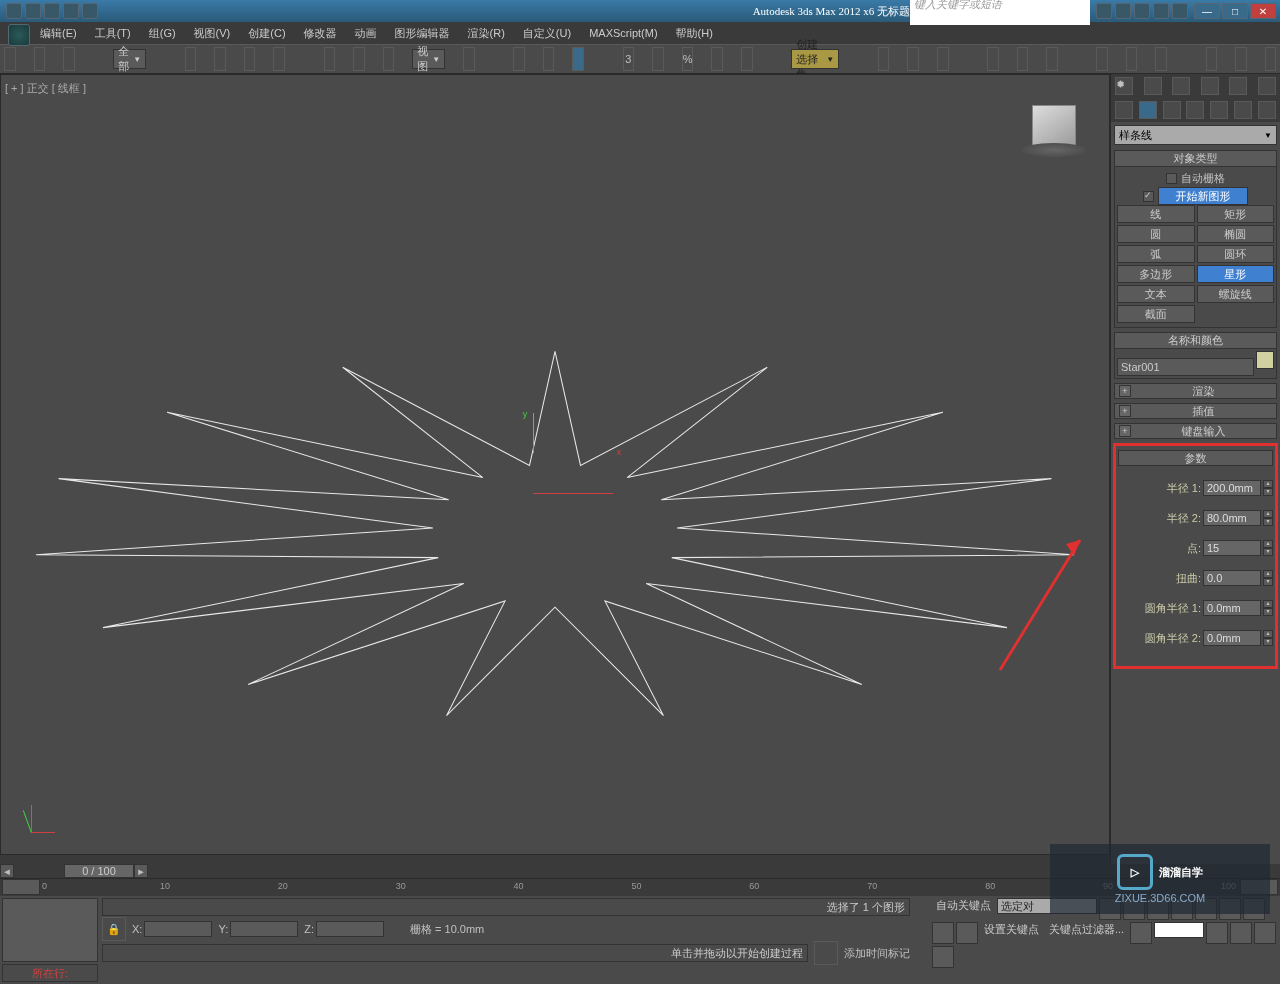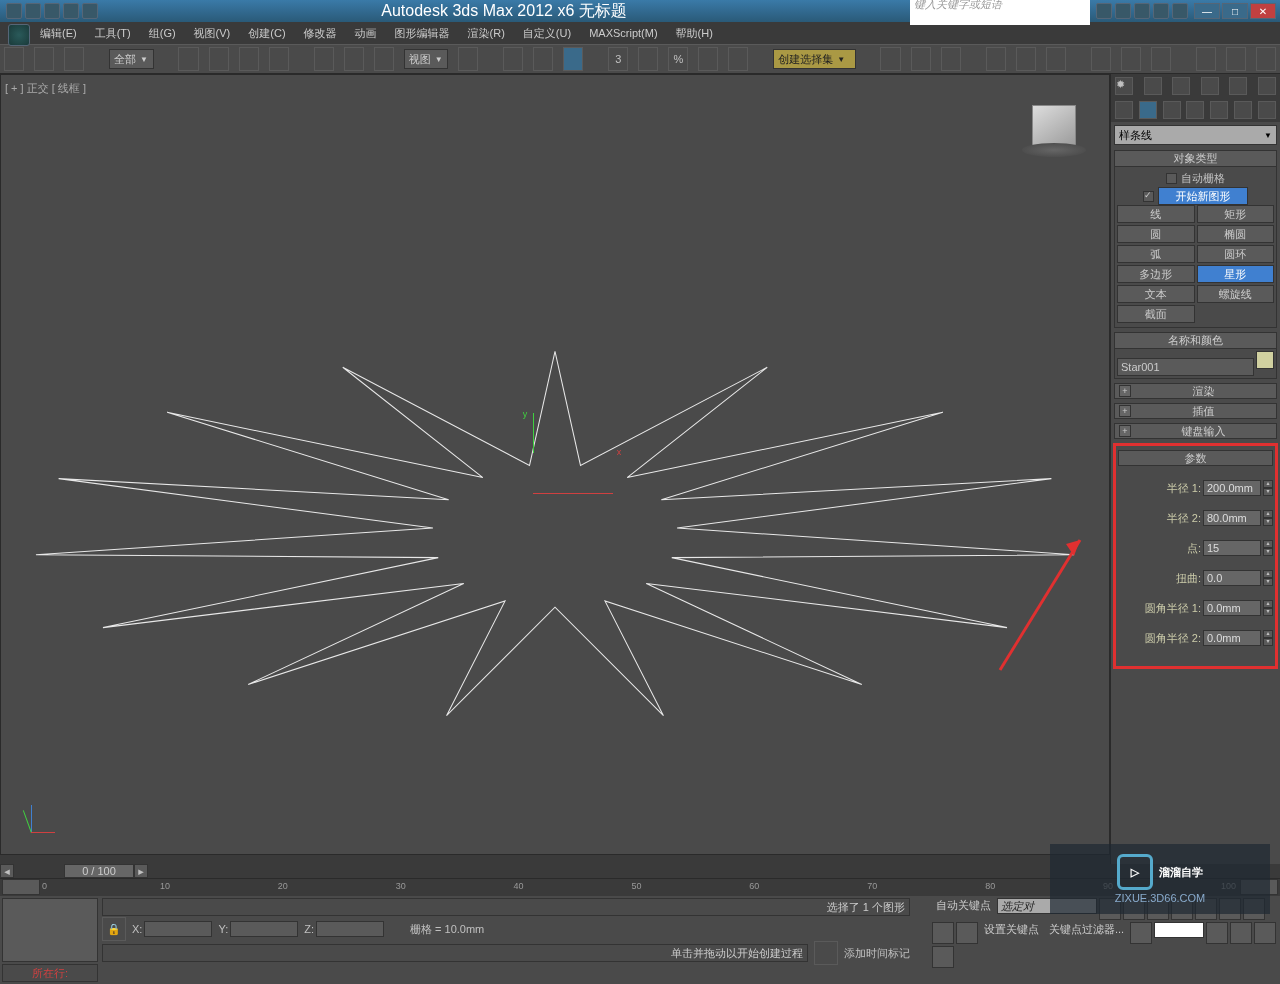--- a/index.html
+++ b/index.html
@@ -2,34 +2,34 @@
 <html><head>
 <meta charset="utf-8">
 <style>
 * { margin: 0; padding: 0; box-sizing: border-box; font-family: "Microsoft YaHei", sans-serif; font-size: 11px; }
 body { background: #4a4a4a; color: #c0c0c0; width: 1280px; height: 984px; overflow: hidden; position: relative; }
 
 
 .titlebar { height: 22px; background: linear-gradient(#3a7aa8, #2a5a78); display: flex; align-items: center; color: #fff; }
 .titlebar-left { display: flex; gap: 3px; padding-left: 6px; }
 .titlebar-icon { width: 16px; height: 16px; background: #385868; border: 1px solid #567; border-radius: 2px; }
-.titlebar-title { flex: 1; text-align: center; font-size: 16px; }
+.titlebar-title { flex: 1; text-align: right; font-size: 11px; font-family: Liberation Serif, serif; }
 .titlebar-search { width: 180px; height: 28px; background: #fff; color: #999; font-style: italic; padding: 0 4px; margin-right: 6px; }
 .titlebar-right-icons { display: flex; gap: 3px; margin-right: 6px; }
 .win-controls { display: flex; gap: 2px; margin-right: 4px; }
 .win-btn { width: 26px; height: 16px; background: #3a6a8a; border: 1px solid #567; display: flex; align-items: center; justify-content: center; color: #fff; font-size: 10px; }
 .win-close { background: #c04040; }
 
 
 .menubar { height: 22px; background: #3a3a3a; display: flex; align-items: center; padding-left: 40px; gap: 18px; color: #ccc; }
 .menu-item { cursor: pointer; }
 .app-icon { position: absolute; left: 8px; top: 24px; width: 22px; height: 22px; background: radial-gradient(#2a5a5a, #1a3a3a); border: 1px solid #567; border-radius: 3px; }
 
 
-.toolbar { height: 30px; background: #4a4a4a; border-top: 1px solid #5a5a5a; border-bottom: 1px solid #2a2a2a; display: flex; align-items: center; padding: 0 4px; gap: 10px; }
+.toolbar { height: 30px; background: #4a4a4a; border-top: 1px solid #5a5a5a; border-bottom: 1px solid #2a2a2a; display: flex; align-items: center; padding: 0 4px; gap: 18px; }
 .tb-btn { width: 24px; height: 24px; background: #4a4a4a; border: 1px solid #5a5a5a; display: flex; align-items: center; justify-content: center; }
 .tb-btn.active { background: #3a6a8a; }
 .tb-sep { width: 6px; }
 .tb-dropdown { height: 20px; background: #5a5a5a; border: 1px solid #333; color: #ccc; padding: 0 4px; display: flex; align-items: center; }
 .tb-dropdown.yellow-bg { background: #aa9944; color: #222; }
 .dd-arrow { margin-left: 4px; font-size: 8px; }
 
 
 .main { display: flex; height: calc(100% - 22px - 22px - 30px - 120px); }
 .viewport { flex: 1; background: #4a4a4a; position: relative; border: 1px solid #2a2a2a; }
@@ -103,21 +103,21 @@
 .status-text-red { height: 18px; color: #d04040; text-align: center; line-height: 16px; border: 1px solid #333; margin: 0 2px 2px; }
 .status-mid { flex: 1; display: flex; flex-direction: column; padding: 2px; gap: 2px; text-align: right; }
 .status-line { height: 18px; background: #4a4a4a; border: 1px solid #333; color: #ccc; padding: 0 4px; line-height: 16px; }
 .coord-row { display: flex; gap: 6px; align-items: center; height: 22px; }
 .coord-group { display: flex; align-items: center; gap: 2px; }
 .coord-input { width: 68px; height: 16px; background: #5a5a5a; border: 1px solid #333; }
 .status-right { width: 350px; display: flex; flex-wrap: wrap; gap: 2px; padding: 2px; align-content: flex-start; margin-left: 18px; }
 .sr-btn { width: 22px; height: 22px; background: #5a5a5a; border: 1px solid #333; }
 .sr-text { height: 16px; padding: 0 4px; color: #ccc; }
 .sr-input { width: 50px; height: 16px; background: #fff; border: 1px solid #333; }
-.sr-dropdown { height: 16px; width: 100px; background: #aaa; border: 1px solid #333; display: flex; align-items: center; padding: 0 3px; color: #222; font-style: italic; }
+.sr-dropdown { height: 16px; width: 100px; background: #aaa; border: 1px solid #333; display: flex; align-items: center; padding: 0 3px; color: #222; }
 
 .watermark { position: absolute; bottom: 70px; right: 10px; width: 220px; height: 70px; background: rgba(30, 40, 50, 0.7); display: flex; align-items: center; justify-content: center; flex-direction: column; color: #fff; gap: 2px; }
 .wm-main { font-size: 22px; font-weight: bold; display: flex; align-items: center; gap: 6px; }
 .wm-play { width: 36px; height: 36px; border: 3px solid #5ac; border-radius: 6px; display: flex; align-items: center; justify-content: center; }
 .wm-sub { font-size: 11px; color: #8ac; }
 
 .scrollbar-bottom { position: absolute; bottom: 120px; left: 0; right: 170px; height: 10px; background: #3a3a3a; border-top: 1px solid #2a2a2a; }
 </style>
 </head>
 <body>

